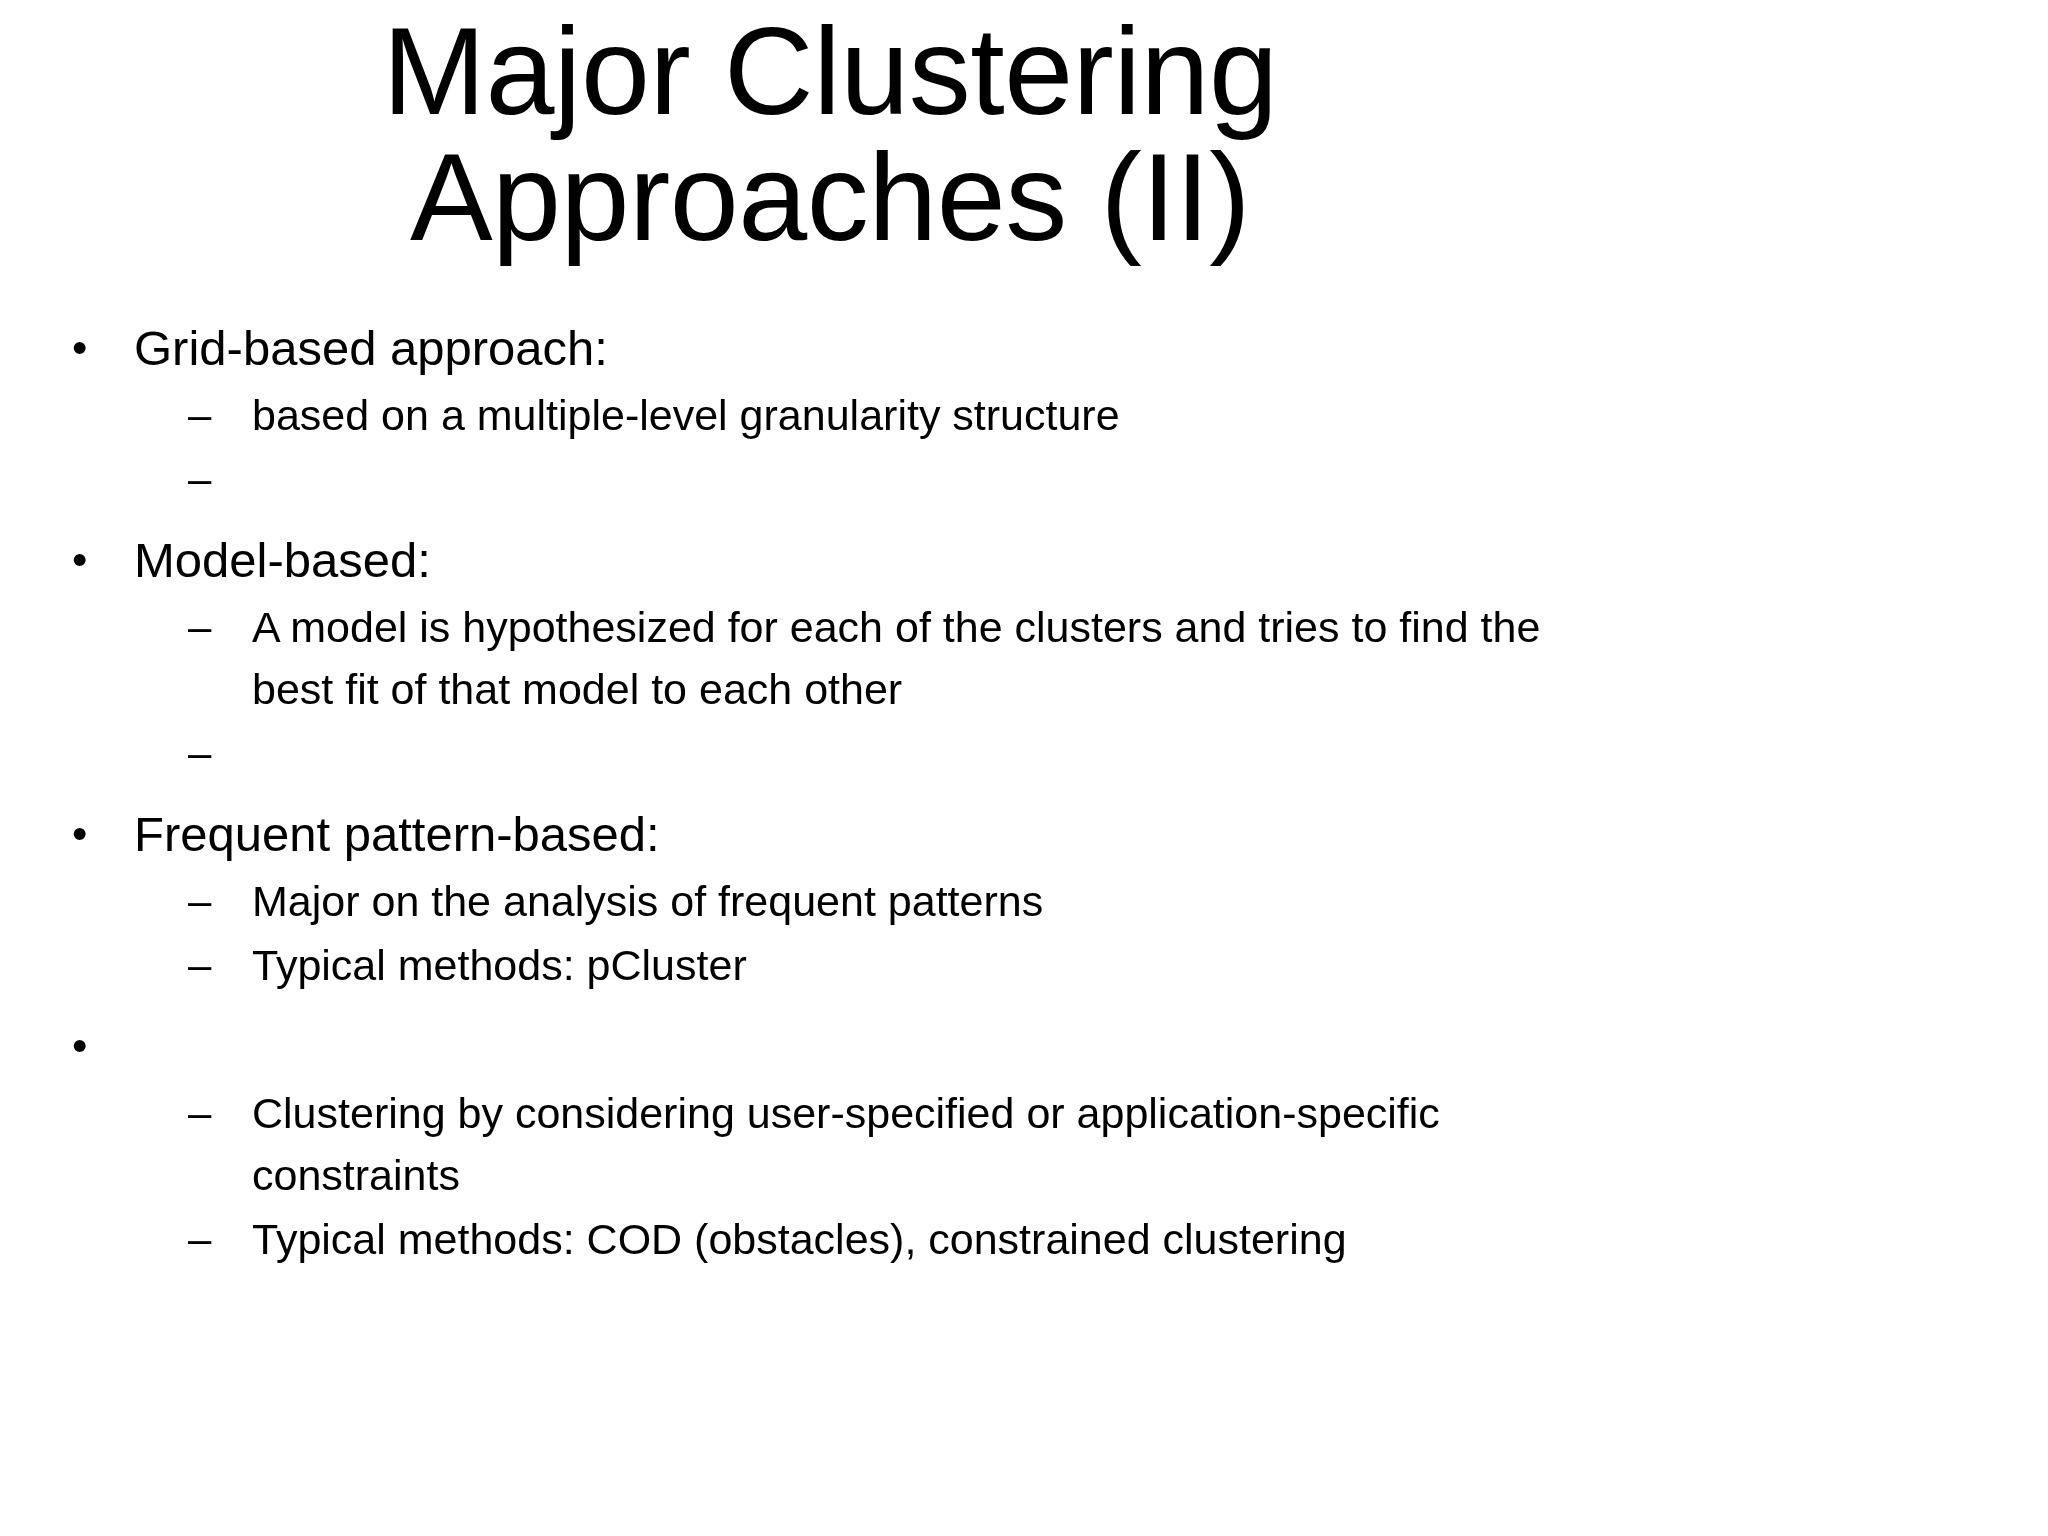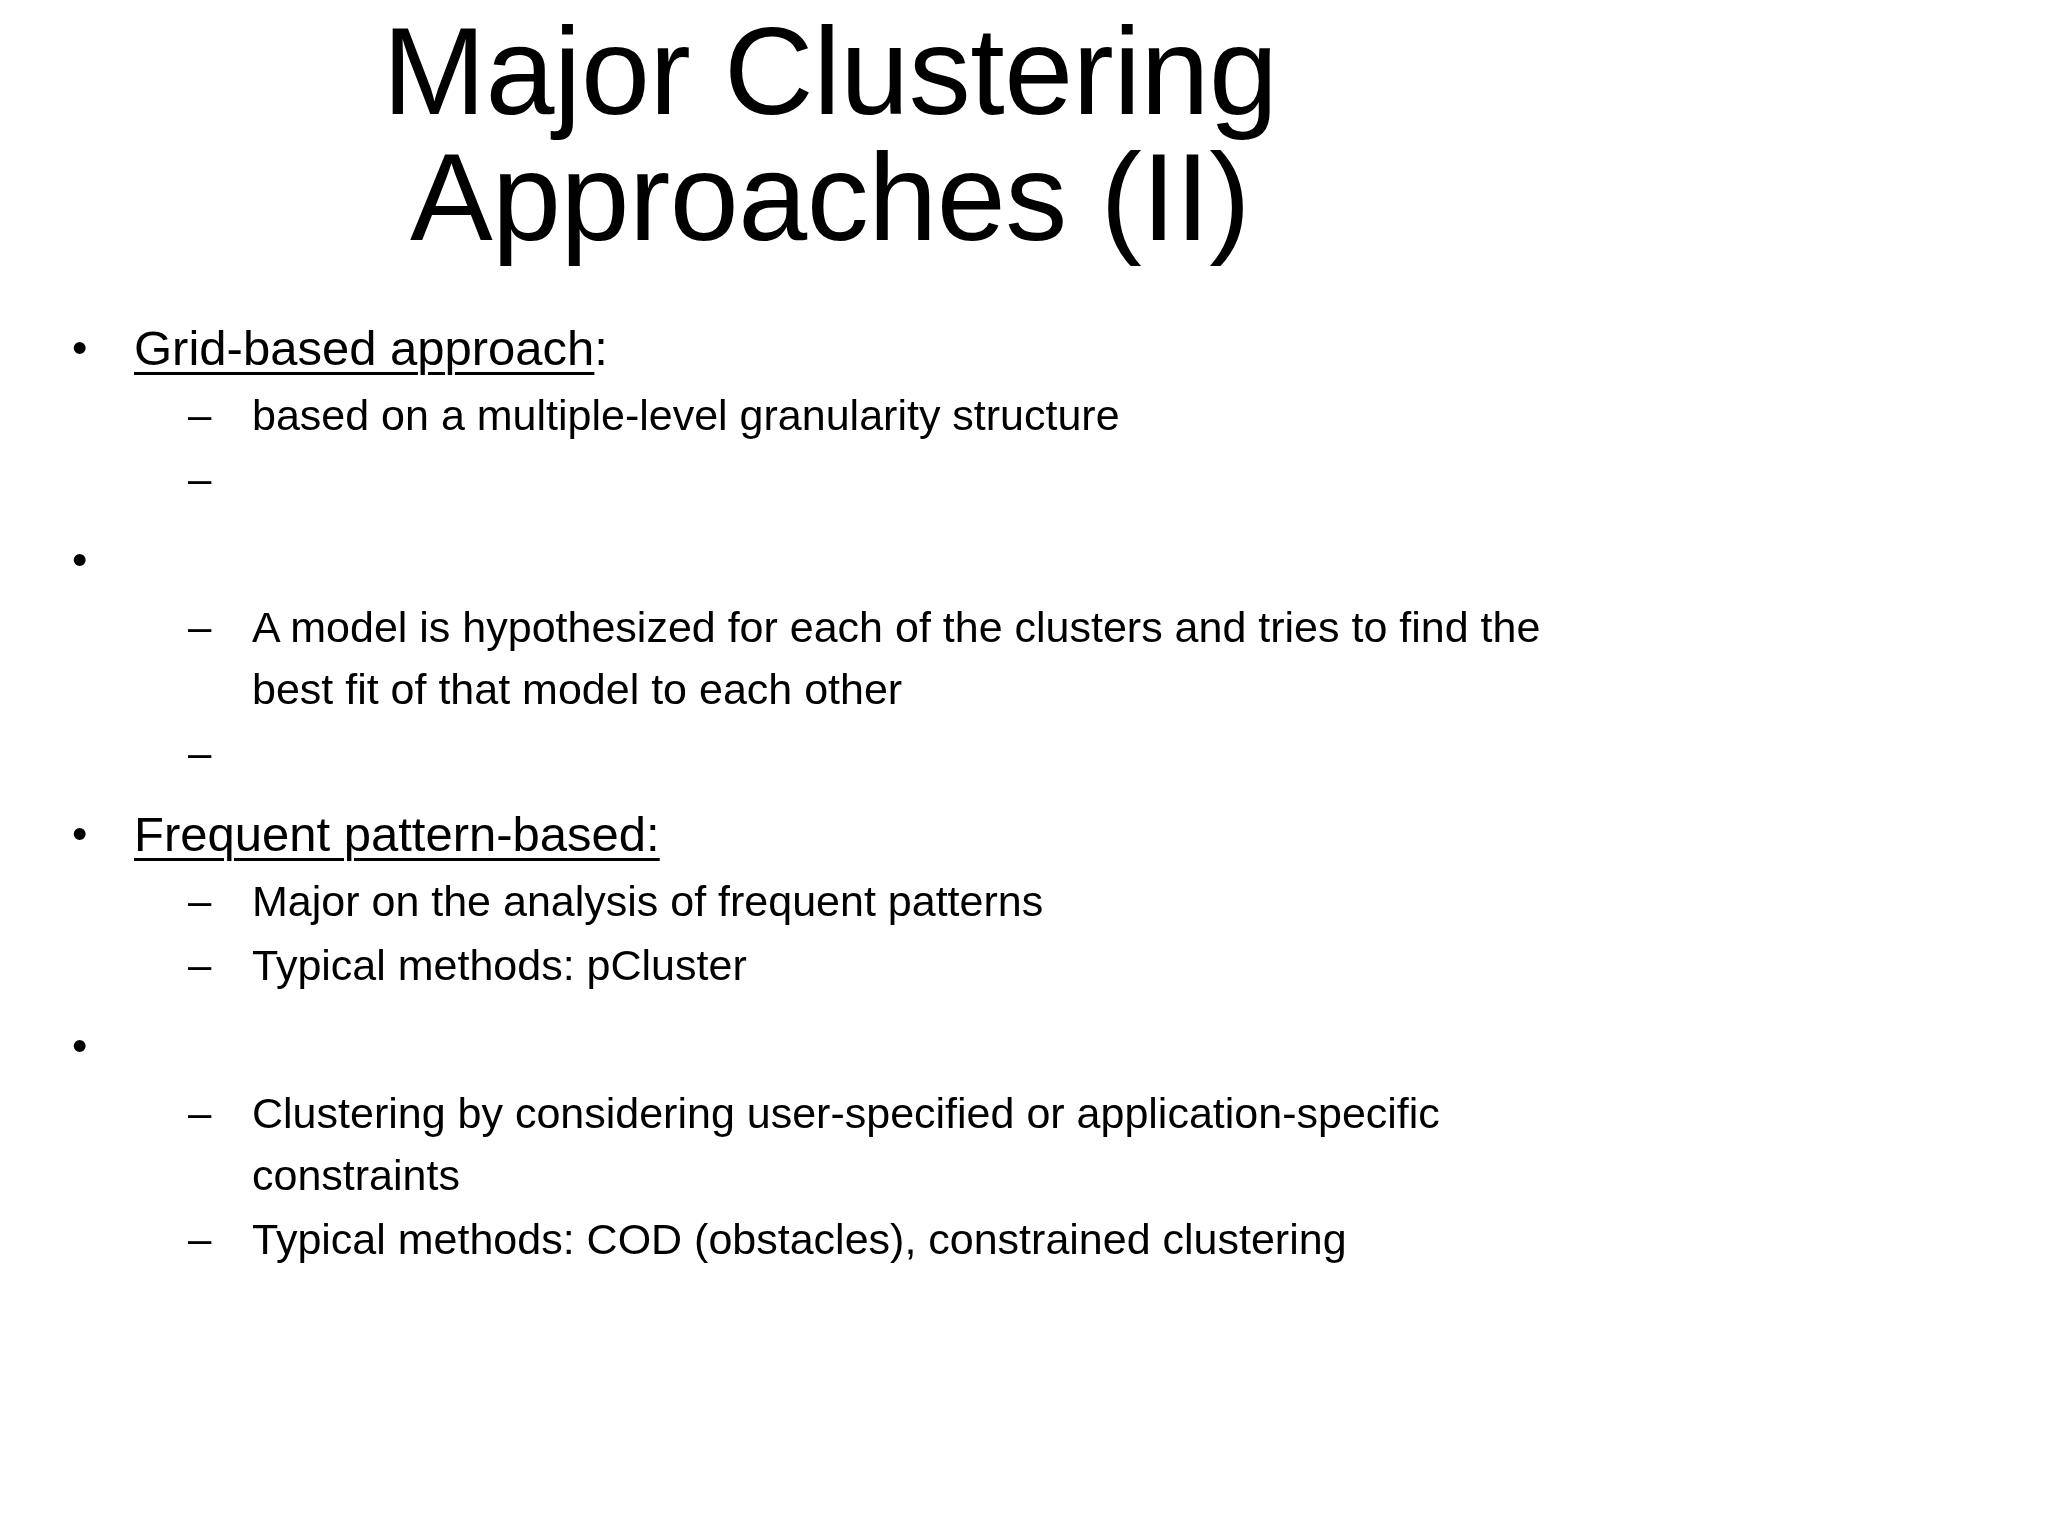--- a/index.html
+++ b/index.html
@@ -59,21 +59,20 @@
     text-align: left;
     padding-left: 14px;
     box-sizing: border-box;
   }
   .l1 .l1-text {
     font-size: 49px;
     line-height: 64px;
     white-space: nowrap;
   }
   .l1 .u {
-    text-decoration: underline;
     text-decoration-thickness: 3px;
     text-underline-offset: 7px;
   }
 
   
   .l2 {
     display: flex;
     align-items: flex-start;
     margin: 0 0 2px 0;
   }
@@ -115,20 +114,21 @@
         <span class="l2-text">based on a multiple-level granularity structure</span>
       </div>
       <div class="l2">
         <span class="marker">–</span>
       </div>
     </div>
 
     <div class="group">
       <div class="l1">
         <span class="marker">•</span>
+        <span class="l1-text"><span class="u">Model-based</span><span>:</span></span>
       </div>
       <div class="l2">
         <span class="marker">–</span>
         <span class="l2-text">A model is hypothesized for each of the clusters and tries to find the best fit of that model to each other</span>
       </div>
       <div class="l2">
         <span class="marker">–</span>
       </div>
     </div>
 

